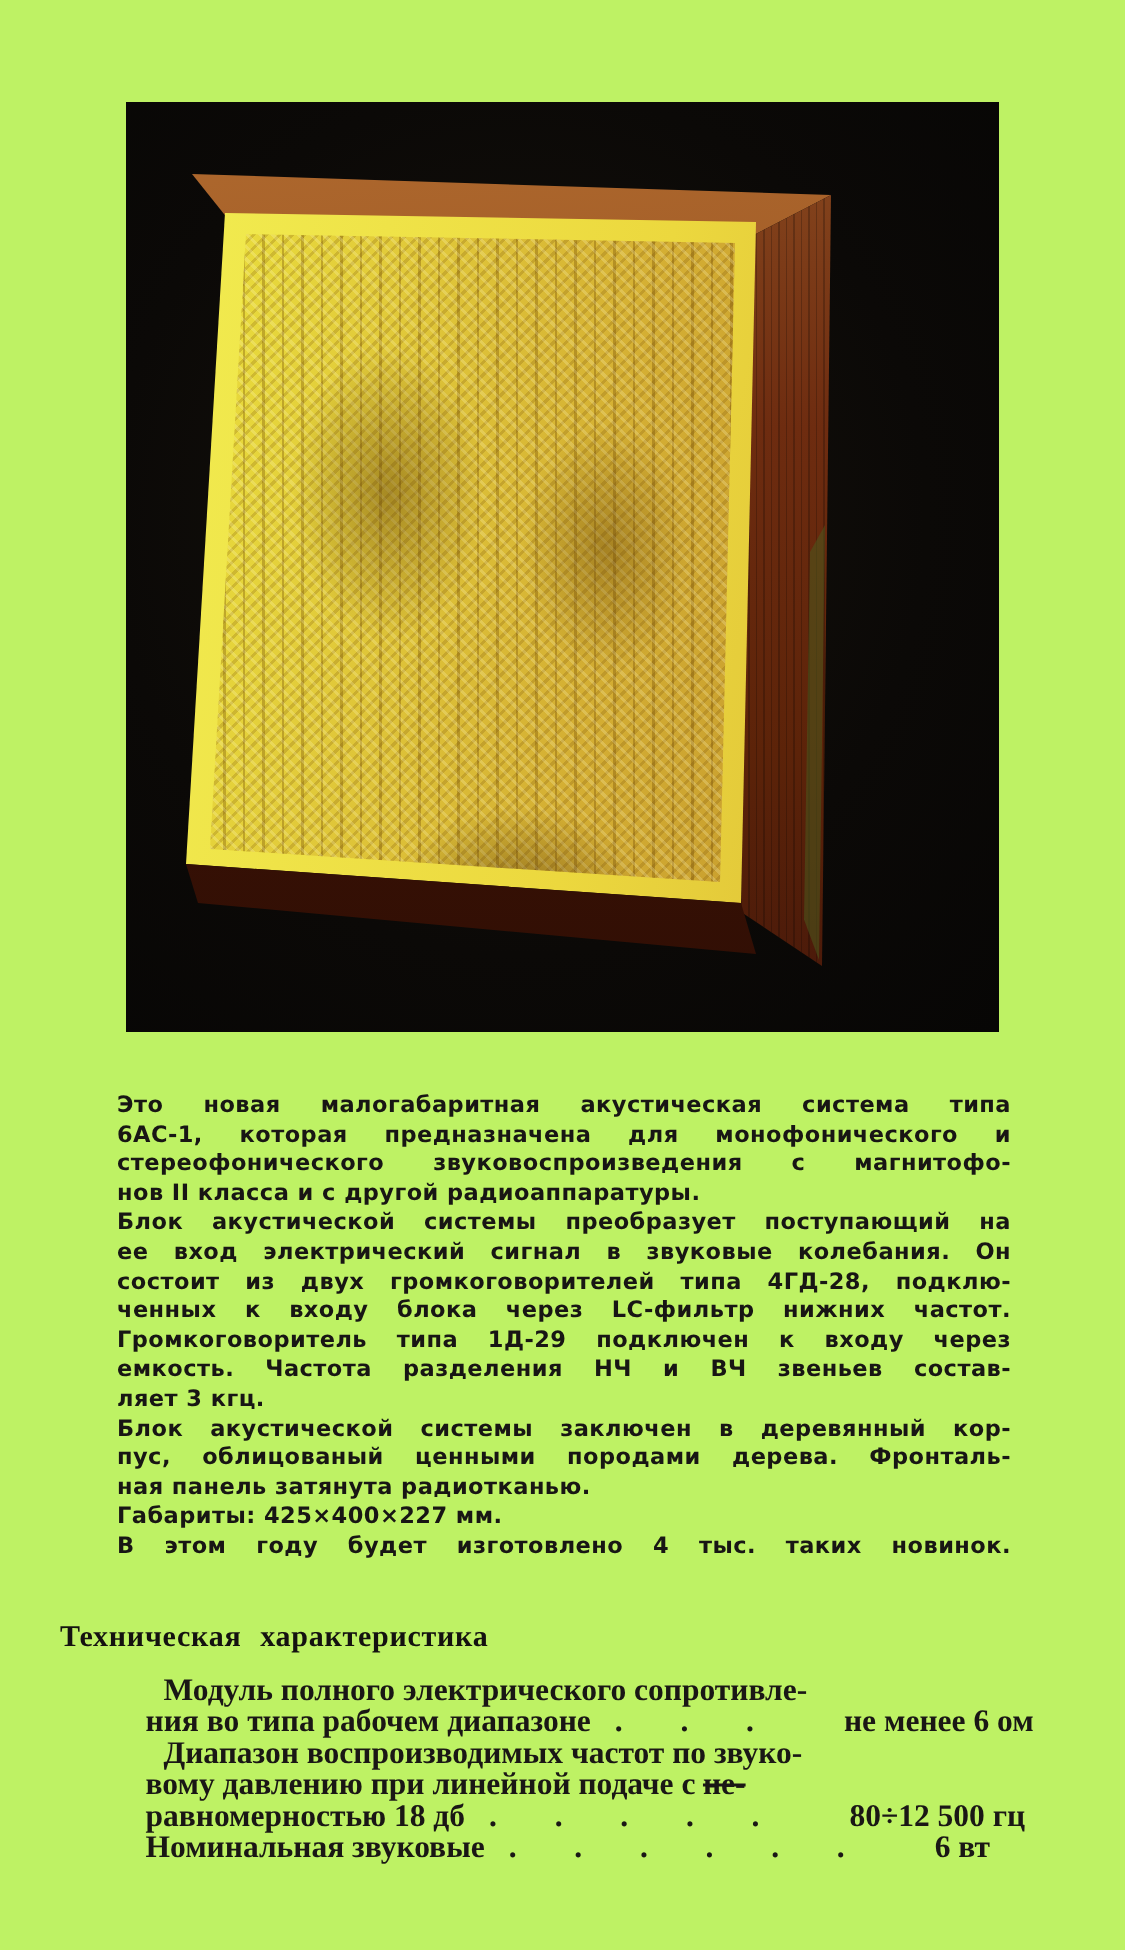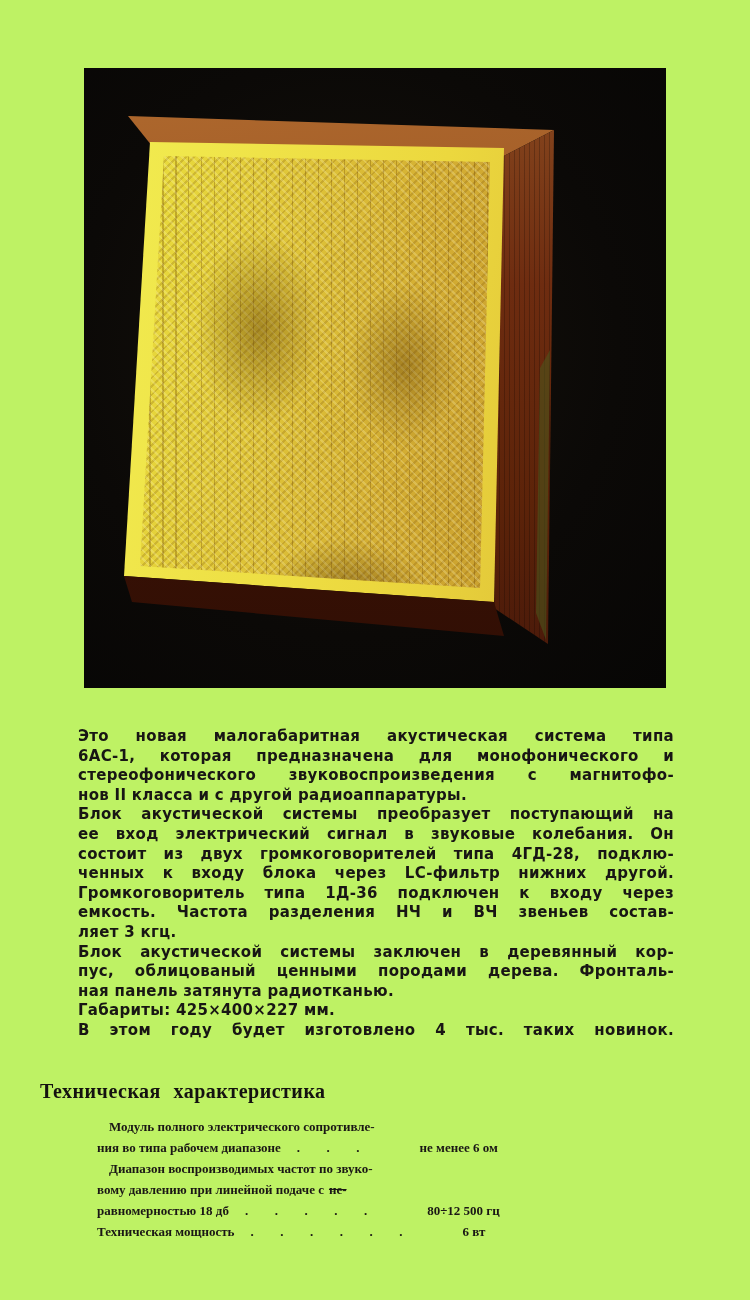--- a/index.html
+++ b/index.html
@@ -38,21 +38,21 @@
   .article .ln{margin:0;font-weight:bold;font-size:15px;line-height:19.6px;
                letter-spacing:.3px;white-space:normal;}
   .article .j{text-align:justify;text-align-last:justify;}
 
   
   .spec-heading{position:absolute;left:78px;top:1080px;width:596px;margin:0;
                 text-align:left;transform:translateX(-38px);
                 font-family:"Liberation Serif",serif;font-weight:bold;font-size:20px;
                 letter-spacing:.5px;word-spacing:7px;color:#141210;}
   .specs{position:absolute;left:97px;top:1116px;width:572px;
-         font-family:"Liberation Serif",serif;font-weight:bold;font-size:13px;
+         font-family:"Liberation Serif",serif;font-weight:bold;font-size:21px;
          line-height:21px;color:#1a1715;}
   .specs .spec-ln{white-space:nowrap;}
   .specs .ind{padding-left:12px;}
   .specs .dots{white-space:pre;margin:0 12px 0 16px;letter-spacing:1px;}
   .specs .strike{text-decoration:line-through;margin-left:5px;text-align:center;}
   .specs .val{white-space:pre;margin-left:47px;}
 </style>
 </head>
 <body>
 
@@ -68,22 +68,22 @@
   </figure>
 
   <div class="article">
     <p class="ln j">Это новая малогабаритная акустическая система типа</p>
     <p class="ln j">6АС-1, которая предназначена для монофонического и</p>
     <p class="ln j">стереофонического звуковоспроизведения с магнитофо-</p>
     <p class="ln">нов II класса и с другой радиоаппаратуры.</p>
     <p class="ln j">Блок акустической системы преобразует поступающий на</p>
     <p class="ln j">ее вход электрический сигнал в звуковые колебания. Он</p>
     <p class="ln j">состоит из двух громкоговорителей типа 4ГД-28, подклю-</p>
-    <p class="ln j">ченных к входу блока через LC-фильтр нижних другой.</p>
-    <p class="ln j">Громкоговоритель типа 1Д-36 подключен к входу через</p>
+    <p class="ln j">ченных к входу блока через LC-фильтр нижних частот.</p>
+    <p class="ln j">Громкоговоритель типа 1Д-29 подключен к входу через</p>
     <p class="ln j">емкость. Частота разделения НЧ и ВЧ звеньев состав-</p>
     <p class="ln">ляет 3 кгц.</p>
     <p class="ln j">Блок акустической системы заключен в деревянный кор-</p>
     <p class="ln j">пус, облицованый ценными породами дерева. Фронталь-</p>
     <p class="ln">ная панель затянута радиотканью.</p>
     <p class="ln">Габариты:  425×400×227 мм.</p>
     <p class="ln j">В этом году будет изготовлено 4 тыс. таких новинок.</p>
   </div>
 
   <h2 class="spec-heading">Техническая характеристика</h2>
@@ -98,17 +98,17 @@
     <div class="spec-ln">
       <span class="ind">Диапазон воспроизводимых частот по звуко-</span>
     </div>
     <div class="spec-ln">
       <span>вому давлению при линейной подаче с</span><span class="strike">не-</span>
     </div>
     <div class="spec-ln">
       <span>равномерностью 18 дб</span><span class="dots">.      .      .      .      .</span><span class="val">80÷12 500 гц</span>
     </div>
     <div class="spec-ln">
-      <span>Техническая мощность</span><span class="dots">.      .      .      .      .      .</span><span class="val">6 вт</span>
+      <span>Номинальная звуковые</span><span class="dots">.      .      .      .      .      .</span><span class="val">6 вт</span>
     </div>
   </div>
 
 </div>
 
 </body></html>

